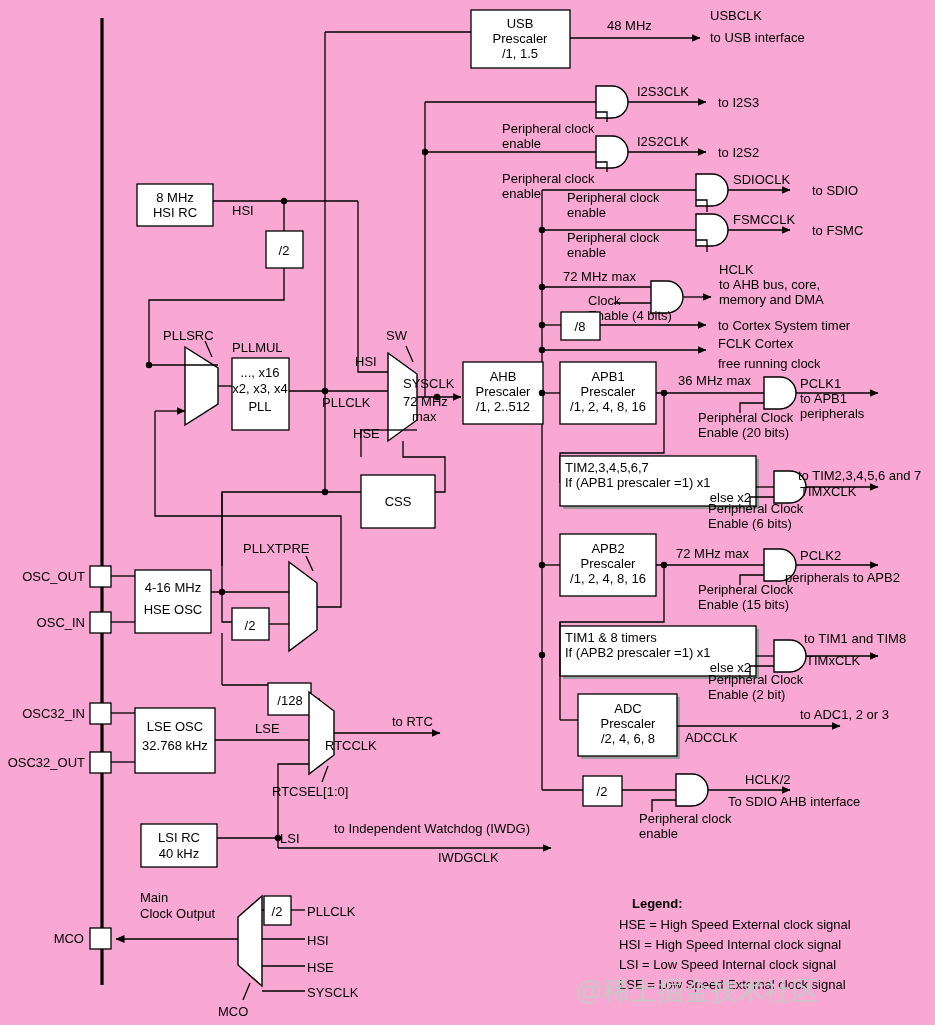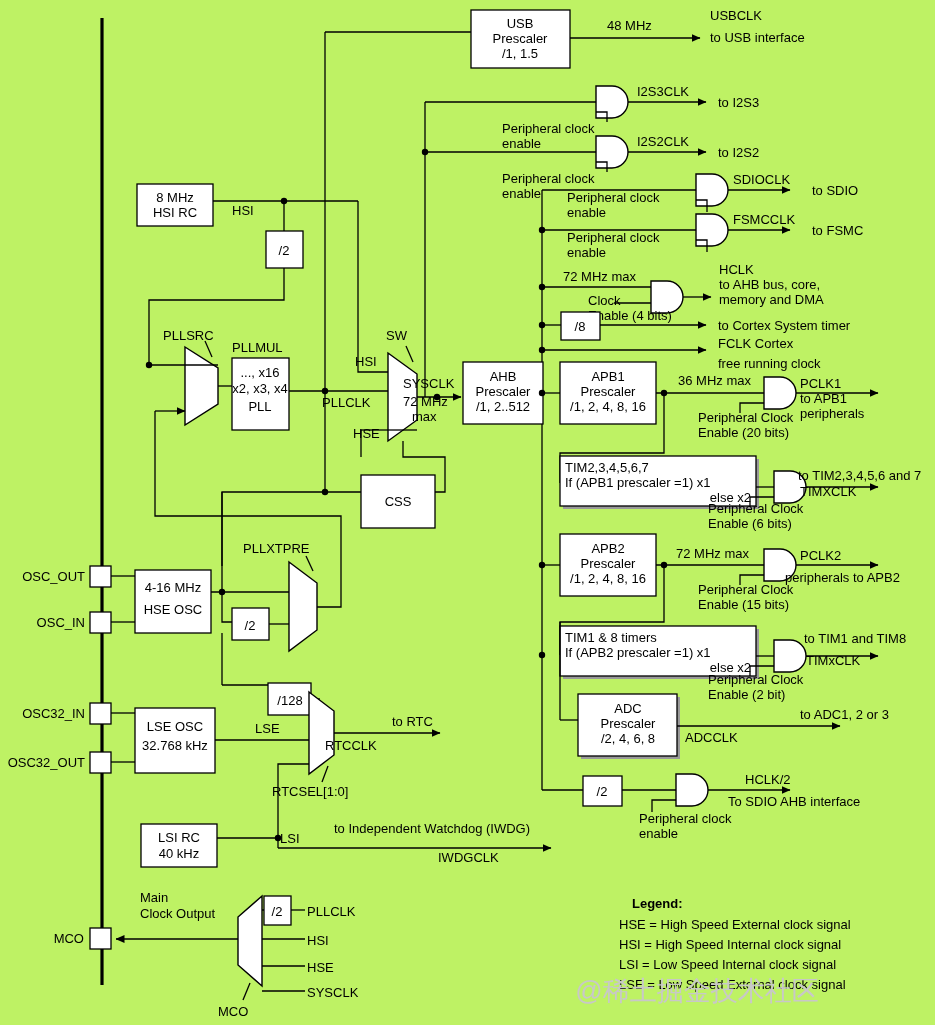--- a/index.html
+++ b/index.html
@@ -1,17 +1,17 @@
 <!DOCTYPE html>
 <html><head>
 <meta charset="utf-8">
 <style>
   html,body{margin:0;padding:0;background:#ffffff;}
   body{font-family:"Liberation Sans", sans-serif;}
-  #root{position:relative;width:935px;height:1025px;background:#bef264;overflow:hidden;}
+  #root{position:relative;width:935px;height:1025px;background:#f9a8d4;overflow:hidden;}
   svg{position:absolute;left:0;top:0;}
   text{font-family:"Liberation Sans", sans-serif;fill:#000;}
   .t{font-size:13px;}
   .tb{font-size:13px;font-weight:bold;}
   .wm{font-size:27px;fill:#c8c8c8;}
   .ln{stroke:#000;stroke-width:1.3;fill:none;}
   .lnw{stroke:#000;stroke-width:3.2;fill:none;}
   .bx{stroke:#000;stroke-width:1.3;fill:#fff;}
   .shadow{fill:#9a9a9a;stroke:none;}
   .dot{fill:#000;}

